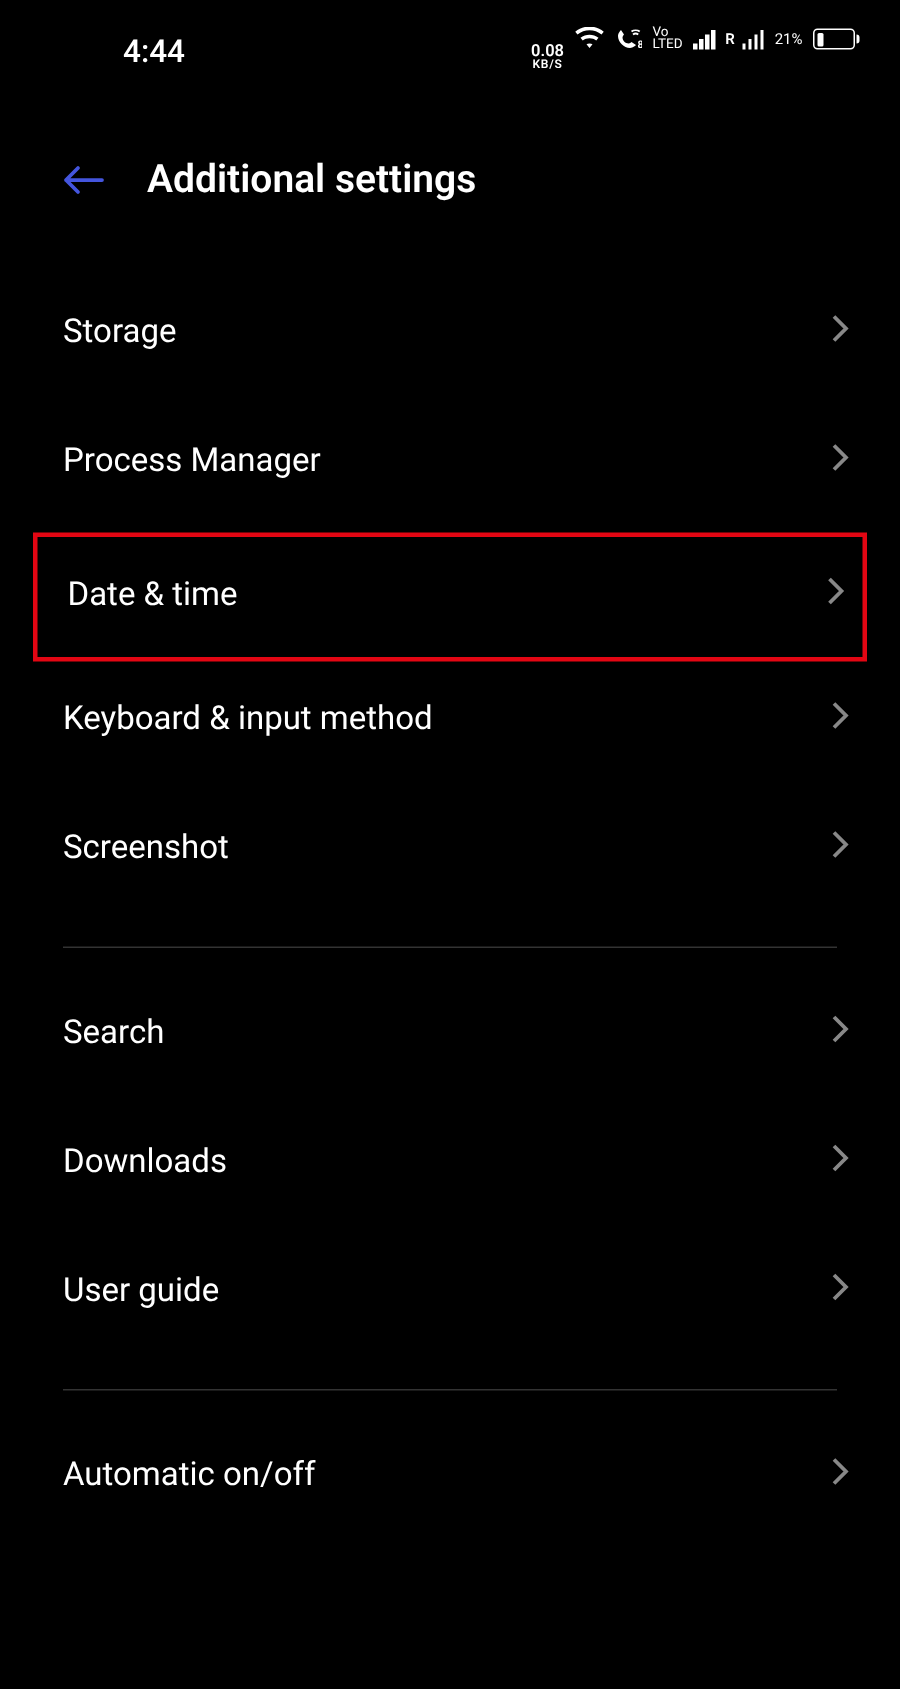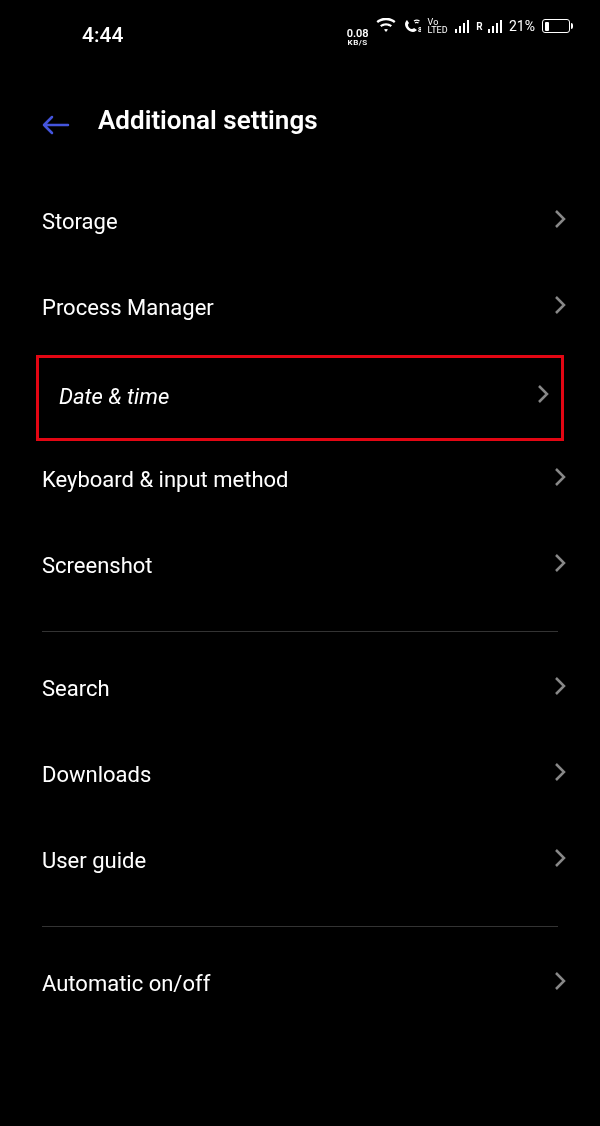--- a/index.html
+++ b/index.html
@@ -66,21 +66,21 @@
     .signal-bar {
       width: 2.5px;
       background: #fff;
     }
     .r-label {
       font-size: 10px;
       font-weight: 600;
       margin-right: -2px;
     }
     .battery-pct {
-      font-size: 14px;
+      font-size: 10px;
       font-weight: 400;
     }
     .battery-icon {
       width: 28px;
       height: 14px;
       border: 1.5px solid #fff;
       border-radius: 3px;
       position: relative;
       display: flex;
       align-items: center;
@@ -97,21 +97,21 @@
       border-radius: 0 2px 2px 0;
     }
     .battery-fill {
       width: 21%;
       height: 100%;
       background: #fff;
       border-radius: 1px;
     }
     .header {
       display: flex;
-      align-items: flex-end;
+      align-items: center;
       padding: 50px 20px 30px 42px;
       gap: 28px;
     }
     .back-arrow {
       width: 28px;
       height: 20px;
     }
     .header-title {
       font-size: 26px;
       font-weight: 600;
@@ -136,24 +136,23 @@
       height: 20px;
       flex-shrink: 0;
     }
     .chevron path {
       stroke: #888;
       stroke-width: 2.5;
       fill: none;
     }
     .highlighted {
       border: 3px solid #e30613;
-      margin: 0 36px;
+      margin: 0 22px;
       padding-left: 20px;
       padding-right: 12px;
-      font-style: italic;
     }
     .divider {
       height: 1px;
       background: #333;
       margin: 18px 42px 18px 42px;
     }
   </style>
 </head>
 <body>
 

